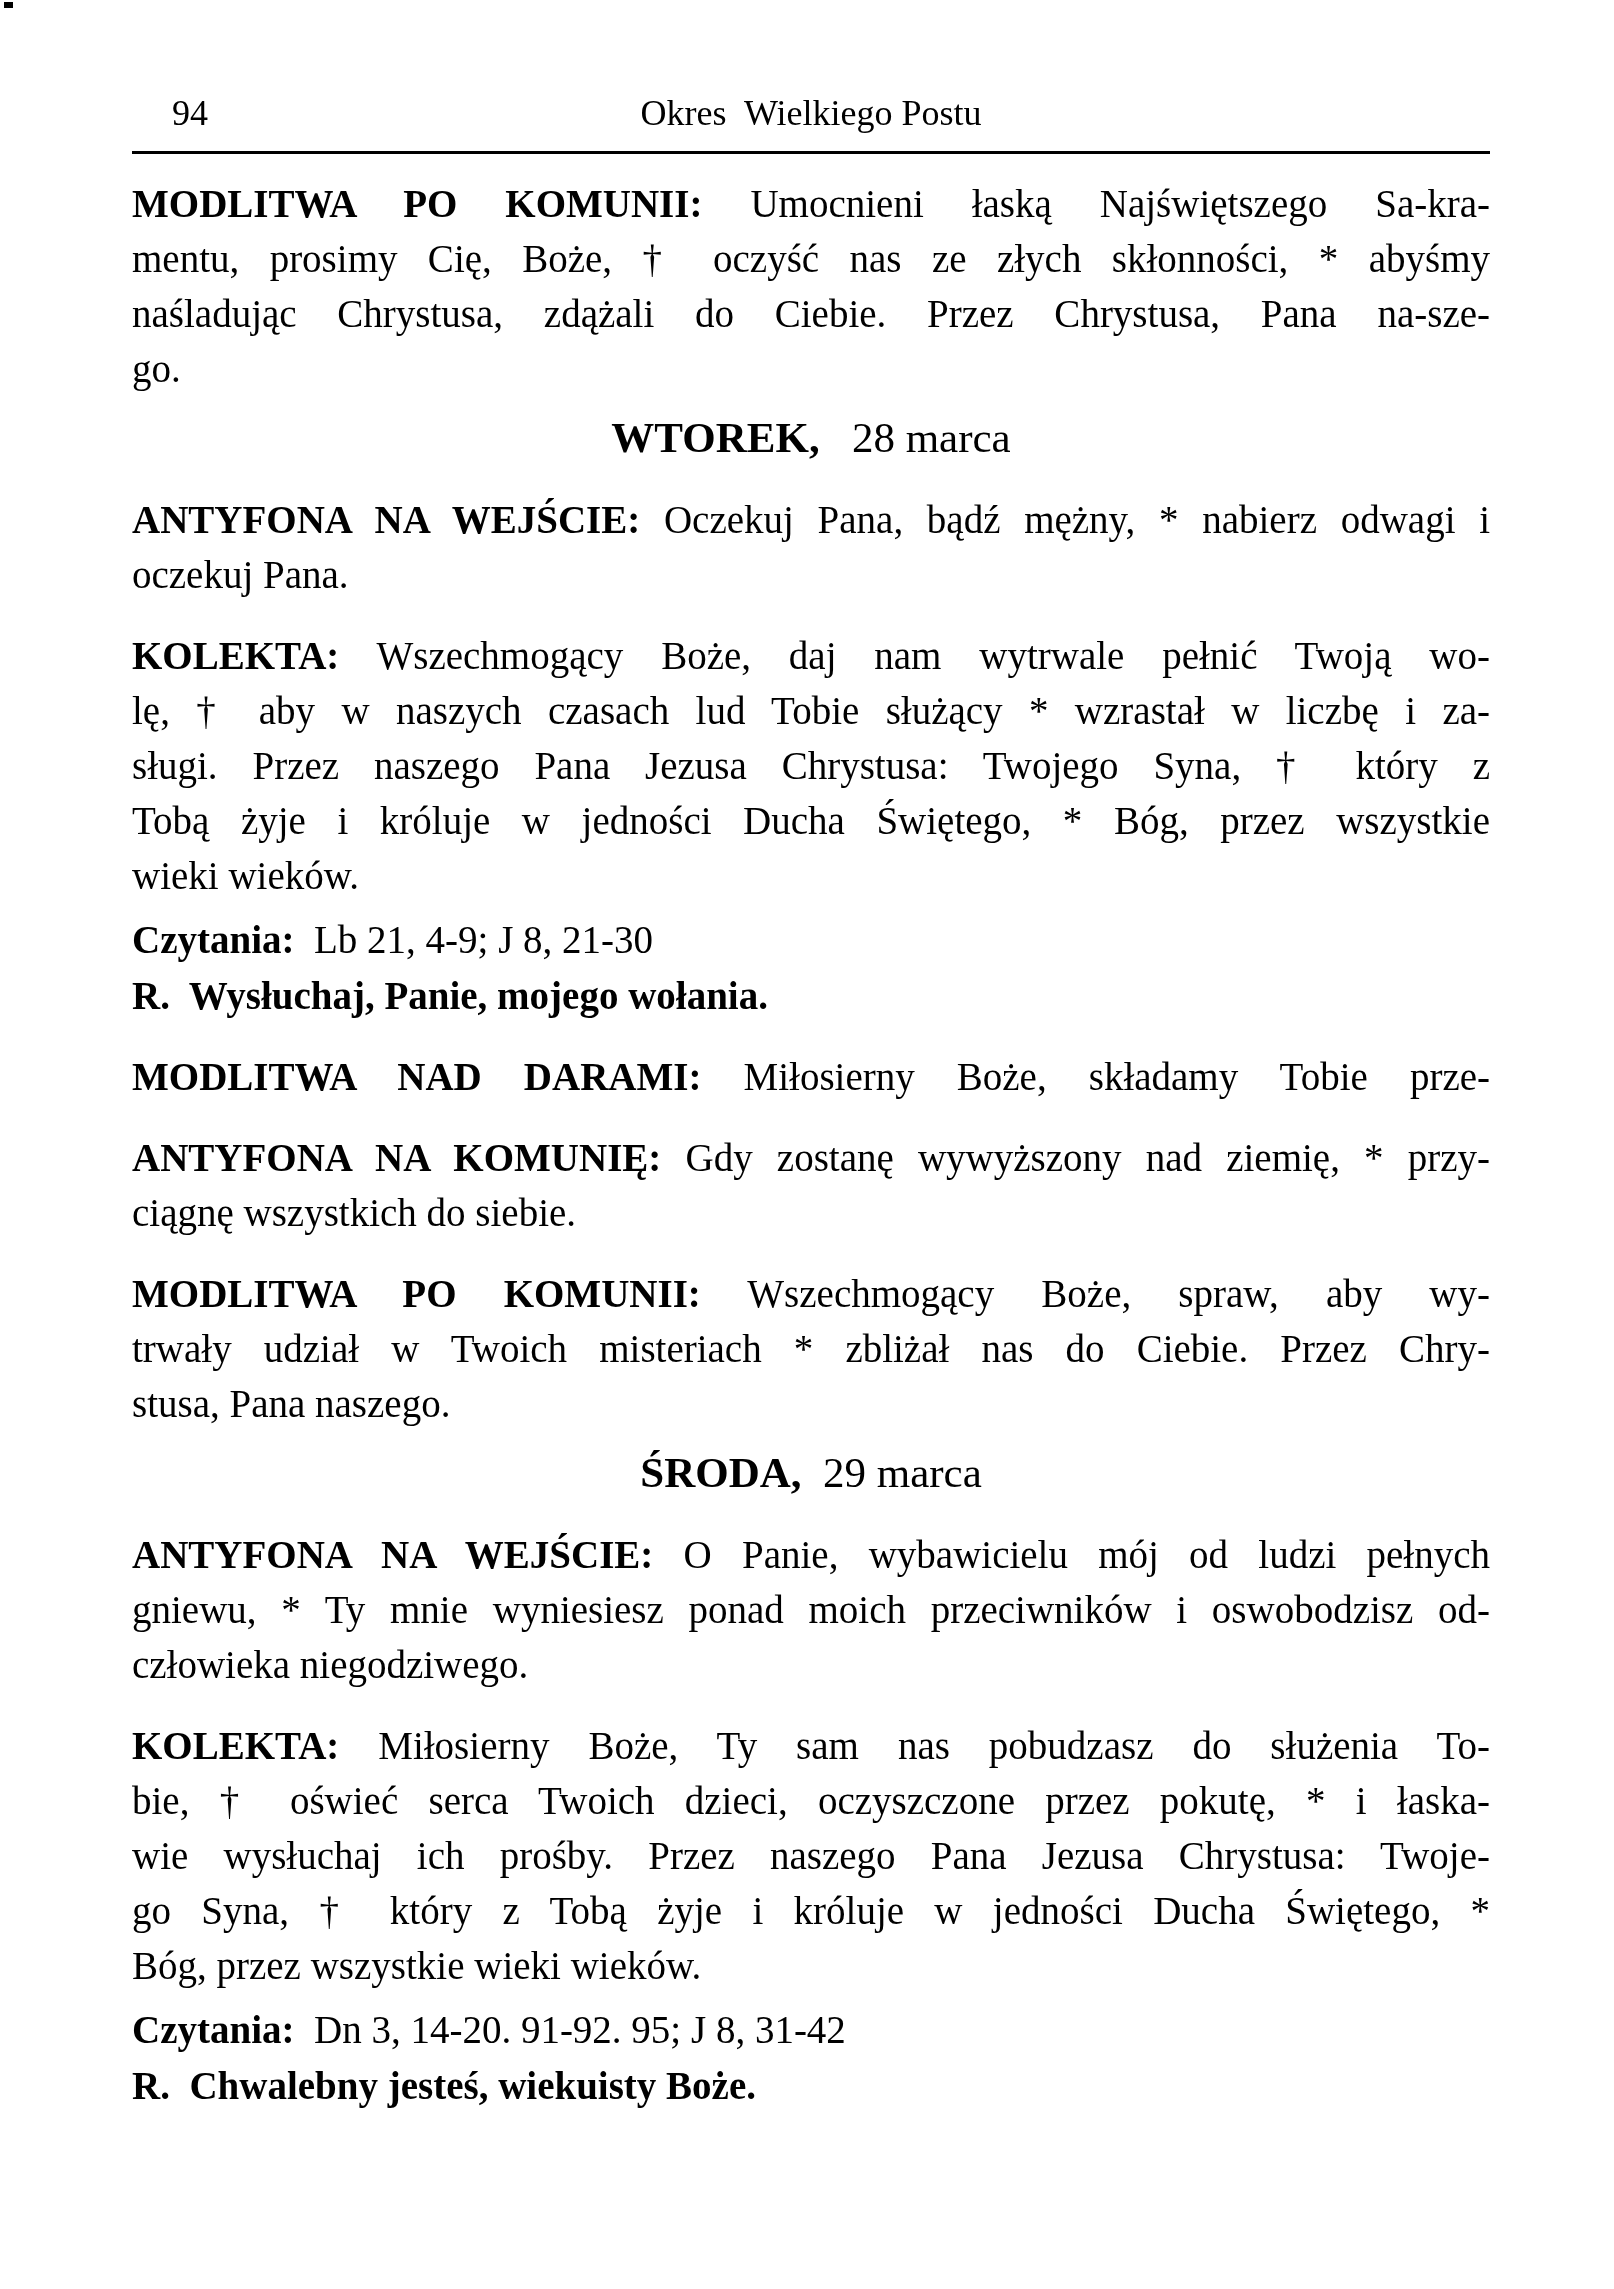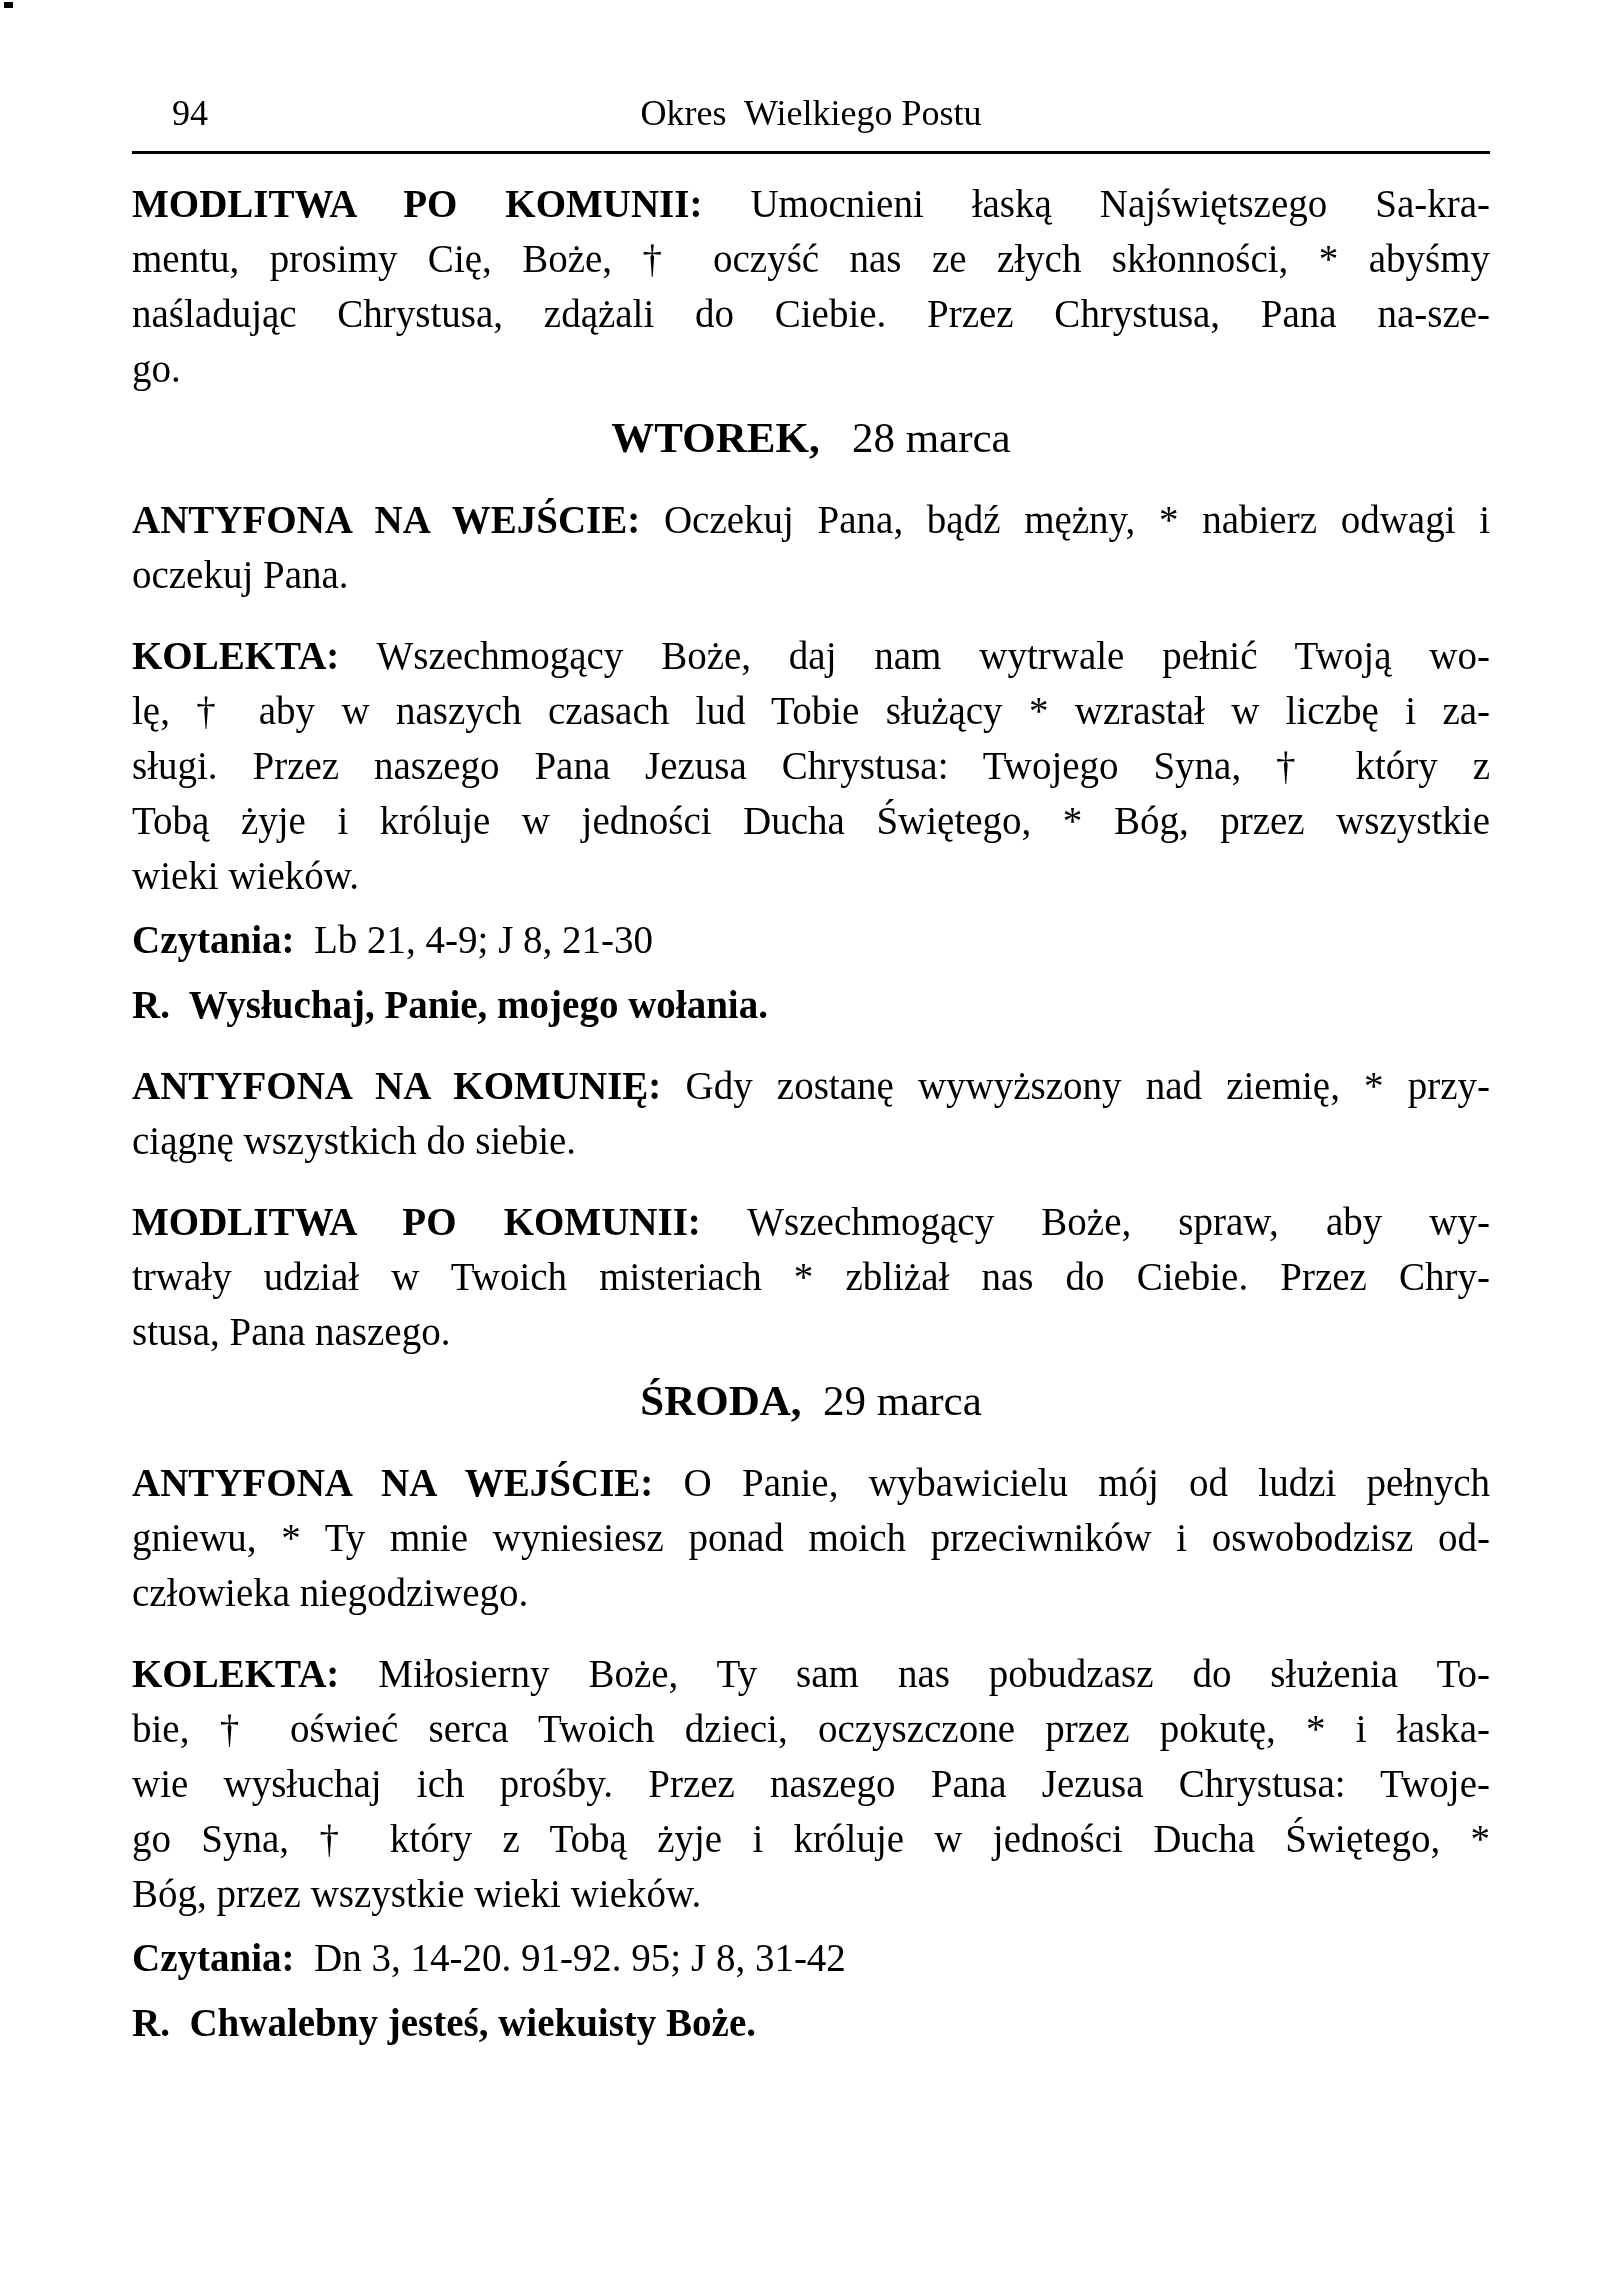--- a/index.html
+++ b/index.html
@@ -59,21 +59,21 @@
     white-space: pre-wrap;
   }
   .day-heading {
     margin: 13px 0 5.5px 0;
     text-align: center;
     font-size: 43px;
     line-height: 57px;
     white-space: pre;
   }
   .readings { margin-top: 9.2px; }
-  .response { margin-top: 10px; }
+  .response { margin-top: 1px; }
 </style>
 </head>
 <body>
 
 <div class="page">
   <div class="scan-speck"></div>
   <div class="inner">
     <header class="running-header">
       <span class="page-number">94</span>
       <span class="running-title">Okres  Wielkiego Postu</span>
@@ -94,20 +94,21 @@
         <div class="para">
           <div class="line"><span class="b">KOLEKTA:</span><span> Wszechmogący Boże, daj nam wytrwale pełnić Twoją wo-</span></div>
           <div class="line"><span>lę, † aby w naszych czasach lud Tobie służący * wzrastał w liczbę i za-</span></div>
           <div class="line"><span>sługi. Przez naszego Pana Jezusa Chrystusa: Twojego Syna, † który z</span></div>
           <div class="line"><span>Tobą żyje i króluje w jedności Ducha Świętego, * Bóg, przez wszystkie</span></div>
           <div class="line last"><span>wieki wieków.</span></div>
         </div>
         <div class="line last readings"><span class="b">Czytania:</span><span>  Lb 21, 4-9; J 8, 21-30</span></div>
         <div class="line last response"><span class="b">R.  Wysłuchaj, Panie, mojego wołania.</span></div>
         <div class="para">
+          <div class="line"><span class="b">MODLITWA NAD DARAMI:</span><span> Miłosierny Boże, składamy Tobie prze-</span></div>
         </div>
         <div class="para">
           <div class="line"><span class="b">ANTYFONA NA KOMUNIĘ:</span><span> Gdy zostanę wywyższony nad ziemię, * przy-</span></div>
           <div class="line last"><span>ciągnę wszystkich do siebie.</span></div>
         </div>
         <div class="para">
           <div class="line"><span class="b">MODLITWA PO KOMUNII:</span><span> Wszechmogący Boże, spraw, aby wy-</span></div>
           <div class="line"><span>trwały udział w Twoich misteriach * zbliżał nas do Ciebie. Przez Chry-</span></div>
           <div class="line last"><span>stusa, Pana naszego.</span></div>
         </div>

